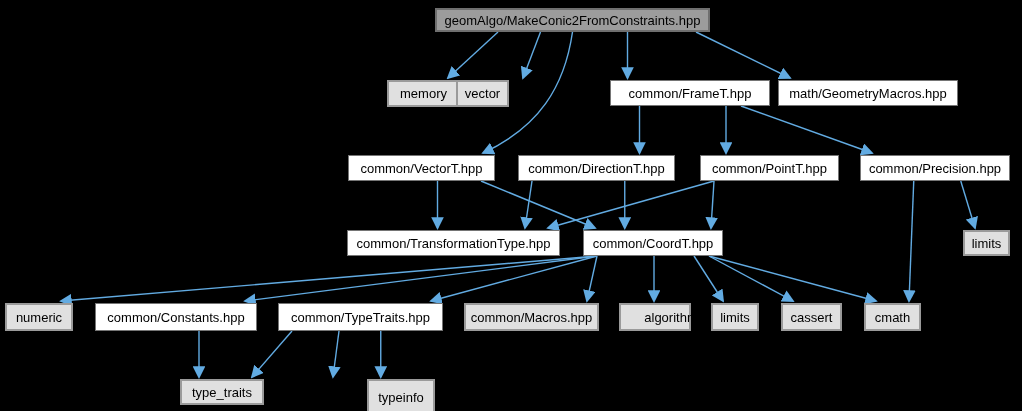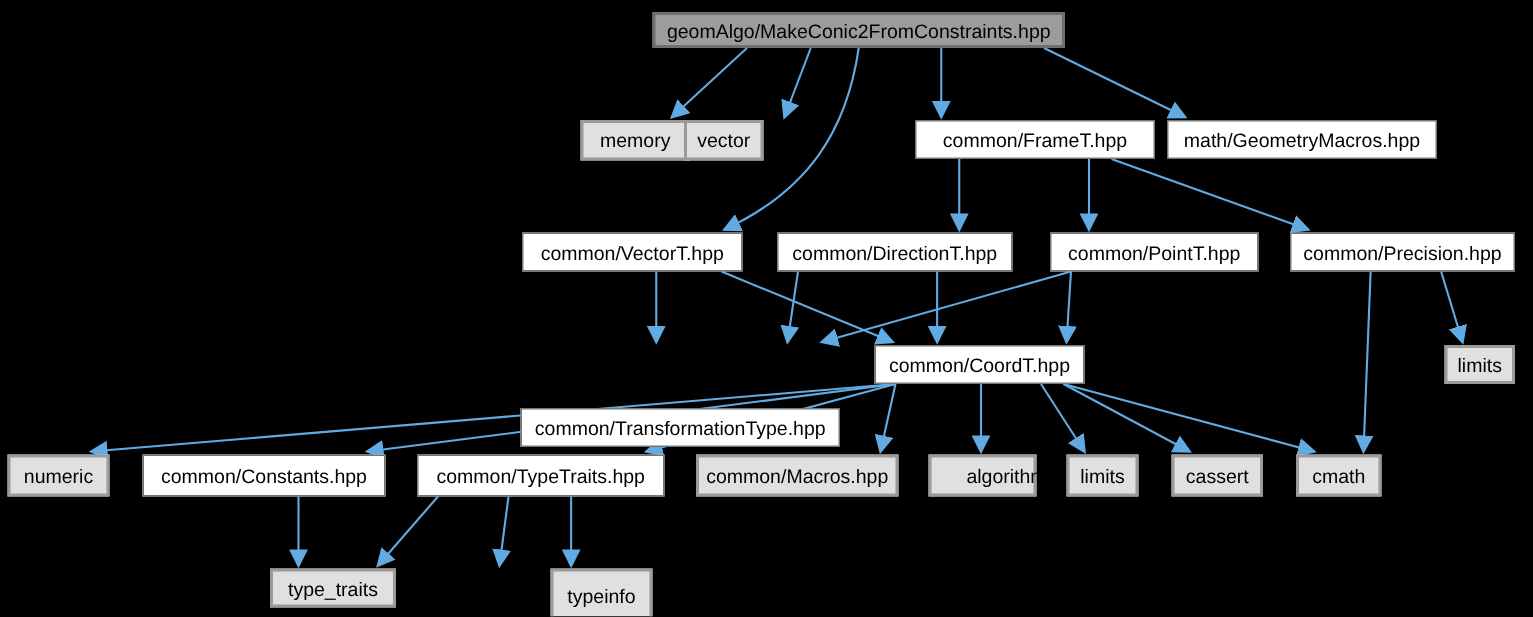--- a/index.html
+++ b/index.html
@@ -88,21 +88,21 @@
   <div id="node-layer">
       <div class="node root" style="left: 435px; top: 8px; width: 275px; height: 24px;">geomAlgo/MakeConic2FromConstraints.hpp</div>
       <div class="node system" style="left: 387px; top: 80px; width: 73px; height: 27px;">memory</div>
       <div class="node system" style="left: 456px; top: 80px; width: 53px; height: 27px;">vector</div>
       <div class="node project" style="left: 610px; top: 80px; width: 160px; height: 26px;">common/FrameT.hpp</div>
       <div class="node project" style="left: 778px; top: 80px; width: 180px; height: 26px;">math/GeometryMacros.hpp</div>
       <div class="node project" style="left: 348px; top: 155px; width: 147px; height: 26px;">common/VectorT.hpp</div>
       <div class="node project" style="left: 518px; top: 155px; width: 157px; height: 26px;">common/DirectionT.hpp</div>
       <div class="node project" style="left: 700px; top: 155px; width: 139px; height: 26px;">common/PointT.hpp</div>
       <div class="node project" style="left: 860px; top: 155px; width: 150px; height: 26px;">common/Precision.hpp</div>
-      <div class="node project" style="left: 347px; top: 230px; width: 213px; height: 26px; margin-top: 42px;">common/TransformationType.hpp</div>
+      <div class="node project" style="left: 347px; top: 230px; width: 213px; height: 26px;">common/TransformationType.hpp</div>
       <div class="node project" style="left: 583px; top: 230px; width: 140px; height: 26px;">common/CoordT.hpp</div>
       <div class="node system" style="left: 963px; top: 230px; width: 47px; height: 26px; text-align: right;">limits</div>
       <div class="node system" style="left: 5px; top: 303px; width: 68px; height: 28px;">numeric</div>
       <div class="node project" style="left: 95px; top: 303px; width: 162px; height: 28px;">common/Constants.hpp</div>
       <div class="node project" style="left: 278px; top: 303px; width: 165px; height: 28px;">common/TypeTraits.hpp</div>
       <div class="node system" style="left: 464px; top: 303px; width: 135px; height: 28px;">common/Macros.hpp</div>
       <div class="node system" style="left: 619px; top: 303px; width: 72px; height: 28px; padding-left: 32px;">algorithm</div>
       <div class="node system" style="left: 711px; top: 303px; width: 48px; height: 28px;">limits</div>
       <div class="node system" style="left: 781px; top: 303px; width: 61px; height: 28px;">cassert</div>
       <div class="node system" style="left: 864px; top: 303px; width: 57px; height: 28px;">cmath</div>

